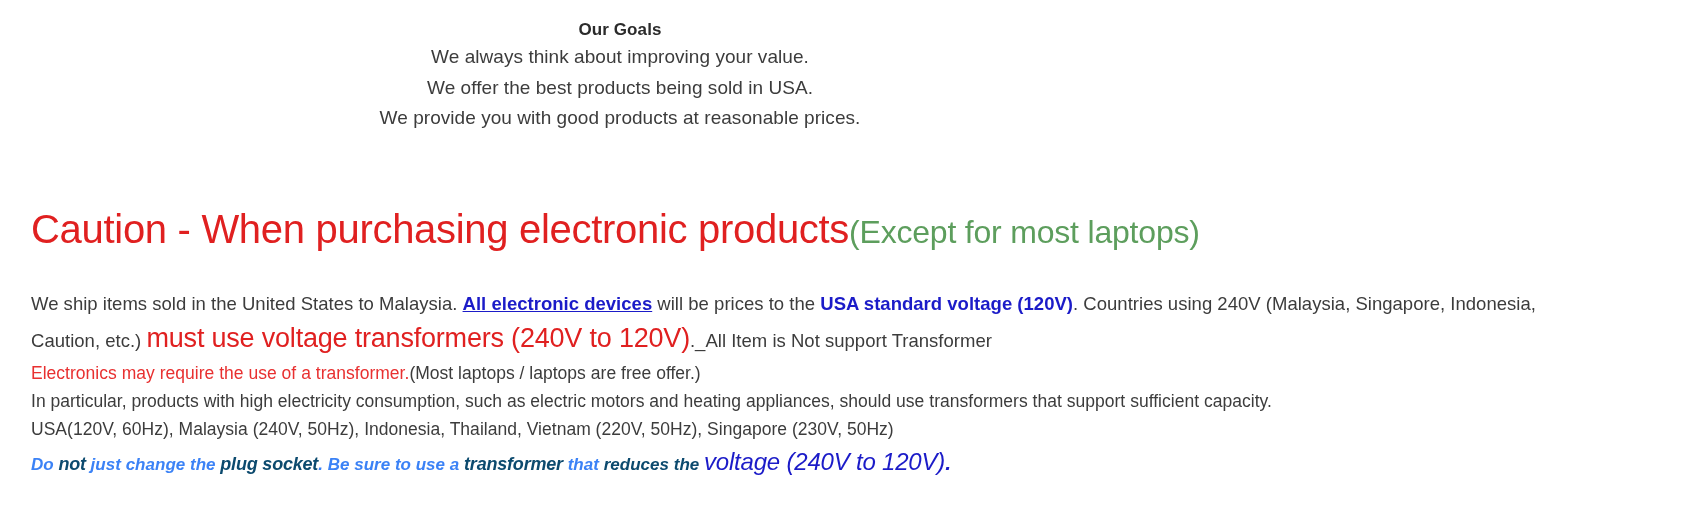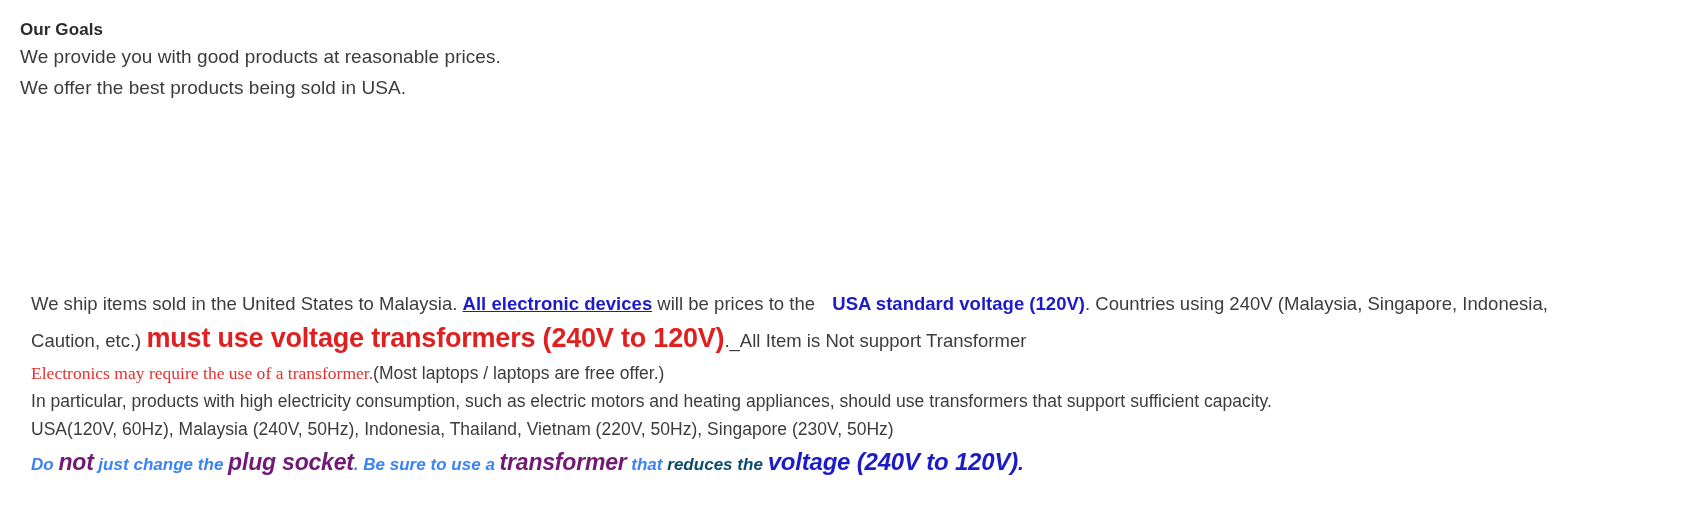--- a/index.html
+++ b/index.html
@@ -22,20 +22,21 @@
     height: 526px;
     overflow: hidden;
   }
 
   
   .goals {
     position: absolute;
     left: 20px;
     top: 18px;
     width: 1200px;
+    text-align: center;
   }
   .goals-title {
     font-size: 17px;
     font-weight: bold;
     color: #2b2b2b;
     line-height: 24px;
     letter-spacing: 0.1px;
   }
   .goals-line {
     font-size: 19px;
@@ -74,32 +75,31 @@
     line-height: 30px;
     color: #3c3c3c;
     letter-spacing: 0.02px;
   }
   .para-1 {
     white-space: nowrap;
     line-height: 31px;
   }
 
   .t-gray   { color: #3c3c3c; }
-  .t-blue   { color: #1b1bc8; font-weight: bold; margin-left: 12px; }
+  .t-blue   { color: #1b1bc8; font-weight: bold; }
   .t-link   { color: #1b1bc8; font-weight: bold; text-decoration: underline; }
   .t-redbig {
     color: #e02020;
-    font-weight: bold;
+    font-weight: normal;
     font-size: 27px;
     letter-spacing: -0.2px;
   }
   .t-redline {
     color: #e83030;
     font-size: 17.5px;
-    font-family: Liberation Serif, serif;
   }
 
   .line-2 {
     line-height: 38px;
     white-space: nowrap;
   }
   .line-3 {
     line-height: 27px;
     white-space: nowrap;
     font-size: 17.5px;
@@ -125,53 +125,57 @@
   .i-blue-sm {
     color: #3b82f6;
     font-size: 17px;
     font-style: italic;
     font-weight: bold;
   }
   .i-blue-lg {
     color: #1b1bc8;
     font-size: 24px;
     font-style: italic;
-    font-weight: bold;
+    font-weight: normal;
     letter-spacing: -0.2px;
   }
   .i-red-sm {
     color: #0c4a6e;
     font-size: 17px;
     font-style: italic;
     font-weight: bold;
   }
   .i-red-lg {
-    color: #701a75;
-    font-size: 23px;
+    color: #0c4a6e;
+    font-size: 18px;
     font-weight: bold;
     letter-spacing: -0.2px;
   }
   .i-blue-end {
     color: #1b1bc8;
     font-size: 21px;
     font-style: italic;
     font-weight: bold;
   }
 </style>
 </head>
 <body>
 
 <div class="page">
 
   <div class="goals">
     <div class="goals-title">Our Goals</div>
+    <div class="goals-line">We always think about improving your value.</div>
+    <div class="goals-line">We offer the best products being sold in USA.</div>
     <div class="goals-line">We provide you with good products at reasonable prices.</div>
-    <div class="goals-line">We offer the best products being sold in USA.</div>
   </div>
 
+  <div class="caution">
+    <span class="caution-main">Caution - When purchasing electronic products</span><span class="caution-sub">(Except for most laptops)</span>
+  </div>
 
   <div class="body-block">
 
     <div class="para para-1"><span class="t-gray">We ship items sold in the United States to Malaysia. </span><span class="t-link">All electronic devices</span><span class="t-gray"> will be prices to the </span><span class="t-blue">USA standard voltage (120V)</span><span class="t-gray">. Countries using 240V (Malaysia, Singapore, Indonesia,</span></div>
 
     <div class="para line-2"><span class="t-gray">Caution, etc.) </span><span class="t-redbig">must use voltage transformers (240V to 120V)</span><span class="t-gray">._All Item is Not support Transformer</span></div>
 
     <div class="para line-3"><span class="t-redline">Electronics may require the use of a transformer.</span><span class="t-gray">(Most laptops / laptops are free offer.)</span></div>
 
     <div class="para line-4">In particular, products with high electricity consumption, such as electric motors and heating appliances, should use transformers that support sufficient capacity.</div>

